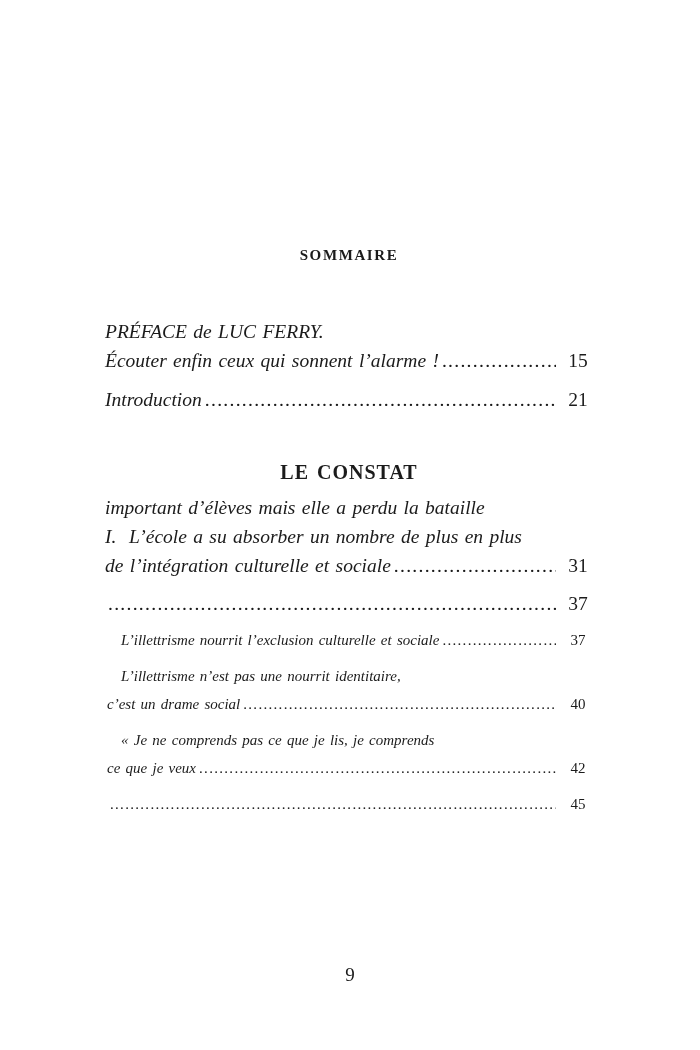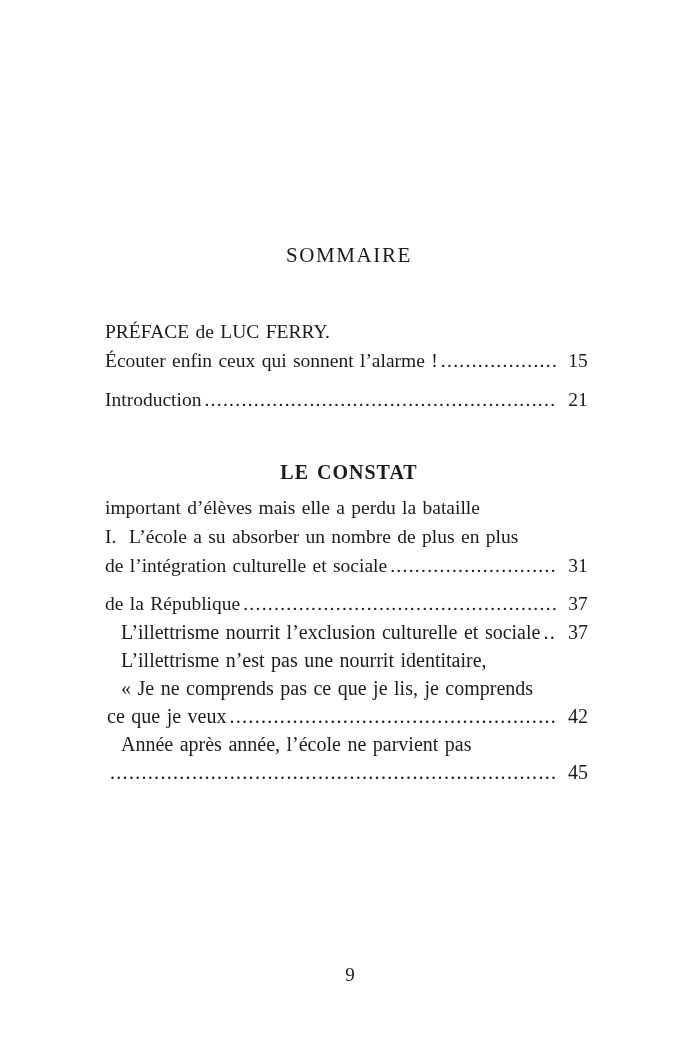--- a/index.html
+++ b/index.html
@@ -16,49 +16,50 @@
     background: #ffffff;
     overflow: hidden;
   }
   .content {
     position: absolute;
     left: 105px; right: 107px; top: 0;
   }
   .doc-title {
     margin-top: 241px;
     text-align: center;
-    font-size: 21px;
+    font-size: 15px;
     line-height: 28px;
     letter-spacing: 1.6px;
-    font-weight: 400;
+    font-weight: 700;
     word-spacing: 2px;
   }
   .section-heading {
     margin-top: 44px;
     text-align: center;
     font-size: 20px;
     line-height: 28px;
     letter-spacing: 1px;
     font-weight: 700;
     word-spacing: 2px;
   }
   .entry {
     font-size: 19.5px;
     line-height: 29px;
     word-spacing: 1.5px;
   }
-  .entry .line { white-space: pre; }
+  .entry .line { white-space: pre; font-style: italic; }
   .e-preface      { margin-top: 48px; }
   .e-introduction { margin-top: 10px; }
   .e-item1        { margin-top: 7px; }
   .e-item2        { margin-top: 9px; }
   .sub {
-    font-size: 20px;
+    font-size: 15px;
     line-height: 28px;
     margin-left: 2px;
+    margin-top: 8px;
   }
   .sub .first { padding-left: 14px; }
   .row {
     display: flex;
     align-items: baseline;
   }
   .row .line { flex: 0 0 auto; }
   .leader {
     flex: 1 1 auto;
     overflow: hidden;
@@ -115,49 +116,52 @@
       <div class="line">I.  L’école a su absorber un nombre de plus en plus</div>
       <div class="row">
         <span class="line">de l’intégration culturelle et sociale</span>
         <span class="leader"></span>
         <span class="pnum">31</span>
       </div>
     </div>
 
     <div class="entry e-item2">
       <div class="row">
-        <span class="line">de la République</span>
         <span class="leader"></span>
         <span class="pnum">37</span>
       </div>
     </div>
 
     <div class="entry sub">
       <div class="row first">
         <span class="line">L’illettrisme nourrit l’exclusion culturelle et sociale</span>
         <span class="leader"></span>
         <span class="pnum">37</span>
       </div>
     </div>
 
     <div class="entry sub">
       <div class="line first">L’illettrisme n’est pas une nourrit identitaire,</div>
+      <div class="row">
+        <span class="line">c’est un drame social</span>
+        <span class="leader"></span>
+        <span class="pnum">40</span>
+      </div>
     </div>
 
     <div class="entry sub">
       <div class="line first">« Je ne comprends pas ce que je lis, je comprends</div>
       <div class="row">
         <span class="line">ce que je veux</span>
         <span class="leader"></span>
         <span class="pnum">42</span>
       </div>
     </div>
 
     <div class="entry sub">
-      <div class="line first">Année après année, l’école ne parvient pas</div>
       <div class="row">
         <span class="leader"></span>
         <span class="pnum">45</span>
       </div>
     </div>
 
   </div>
 
   <div class="folio">9</div>
 </div>

